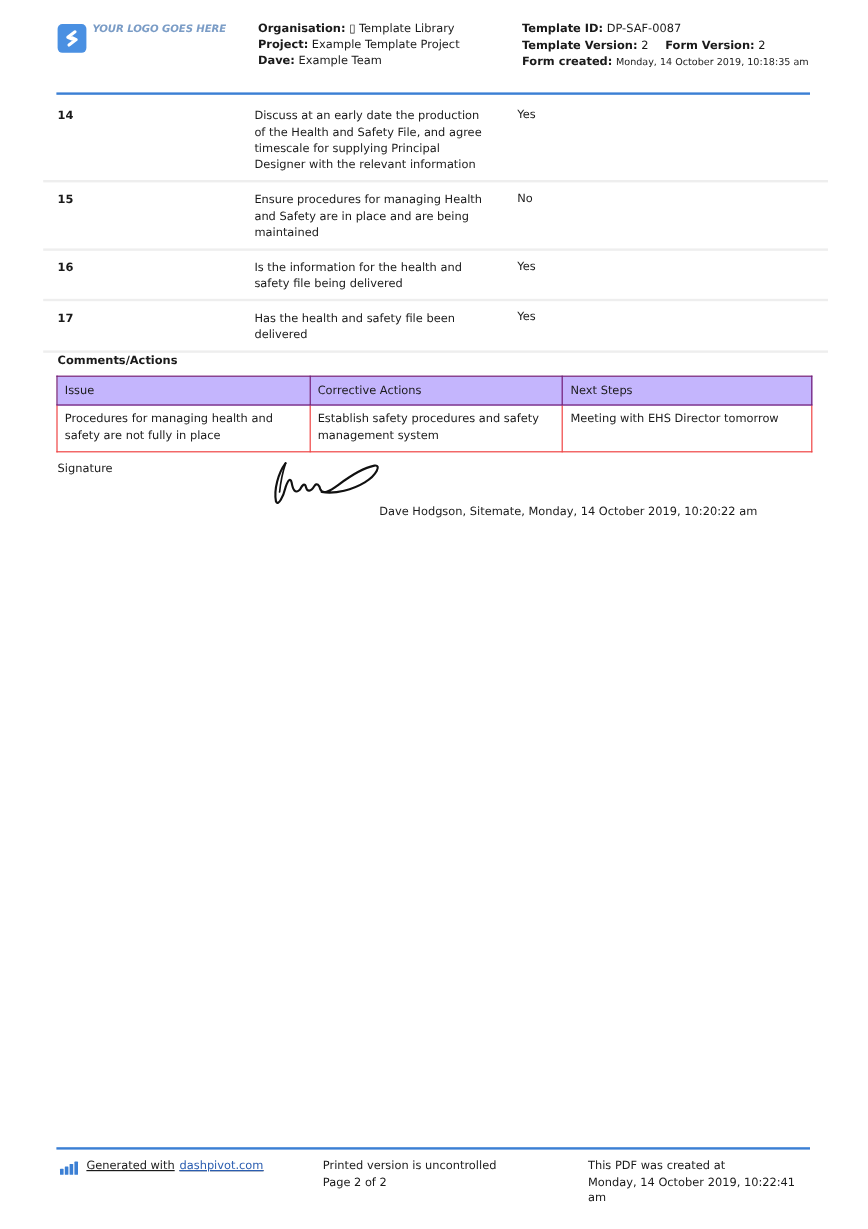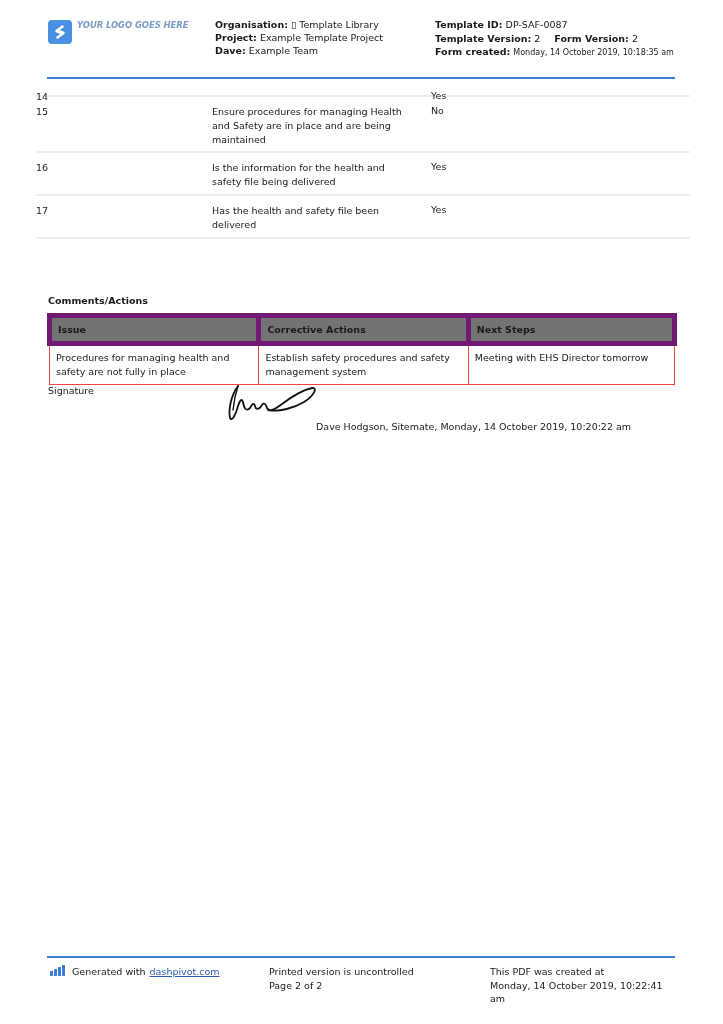--- a/index.html
+++ b/index.html
@@ -16,36 +16,36 @@
   .b { font-weight: bold; }
   .small { font-size: 8px; }
   .gap { display: inline-block; width: 14px; }
 
   .rule { position: absolute; left: 47px; width: 628px; height: 2px; background: #3b7fd4; }
   .rule.top { top: 77px; }
   .rule.bottom { top: 956px; }
 
   .qtable { position: absolute; left: 36px; top: 82px; width: 654px; }
   .qrow { position: relative; border-bottom: 2px solid #eeeeee; padding: 8px 0 5px 0; }
-  .qnum { position: absolute; left: 0; top: 9px; font-weight: normal; font-size: 9.5px; }
+  .qnum { position: absolute; left: 12px; top: 9px; font-weight: bold; font-size: 9.5px; }
   .qtext { margin-left: 176px; width: 195px; line-height: 13.8px; font-size: 9.5px; }
   .qans { position: absolute; left: 395px; top: 8px; font-size: 9.5px; }
 
   .comments-label { position: absolute; left: 48px; top: 295px; font-weight: bold; font-size: 9.5px; }
   .ctable { position: absolute; left: 47px; top: 313px; width: 630px; border-collapse: collapse; font-size: 9.5px; }
-  .ctable th { background: #737373; text-align: left; font-weight: bold; padding: 6px 6px; height: 24px; border: 5px solid #701a75; }
+  .ctable th { background: #c4b5fd; text-align: left; font-weight: normal; padding: 6px 6px; height: 24px; border: 1px solid #701a75; }
   .ctable td { vertical-align: top; padding: 5px 6px; line-height: 13.8px; border: 1px solid #ef4444; height: 38px; }
   .ctable th + th, .ctable td + td { border-left: 1px solid #dcdcdc; }
 
   .sig-label { position: absolute; left: 48px; top: 385px; font-weight: normal; font-size: 9.5px; }
   .sig-img { position: absolute; left: 224px; top: 380px; width: 94px; height: 44px; }
   .sig-text { position: absolute; left: 316px; top: 385px; font-size: 9.5px; margin-top: 36px; }
 
   .footer { position: absolute; left: 47px; top: 965px; width: 628px; font-size: 9.5px; line-height: 13.5px; }
-  .f-left { position: absolute; left: 3px; top: 0; display: flex; align-items: flex-start; }
+  .f-left { position: absolute; left: 3px; top: 0; display: flex; align-items: flex-end; text-decoration: underline; }
   .f-left .bars { display: flex; align-items: flex-end; height: 11px; margin-right: 6px; }
   .f-left .bars span { display: inline-block; width: 3px; background: #3b7fd4; margin-right: 1px; border-radius: 0.5px; }
   .f-left a { color: #2a5db0; text-decoration: underline; margin-left: 4px; }
   .f-mid { position: absolute; left: 222px; top: 0; }
   .f-right { position: absolute; left: 443px; top: 0; width: 190px; }
 </style>
 </head>
 <body>
 
 <div class="header">
@@ -70,20 +70,21 @@
     <div><span class="b">Template Version:</span> <span>2</span><span class="gap"></span><span class="b">Form Version:</span> <span>2</span></div>
     <div><span class="b">Form created:</span> <span class="small">Monday, 14 October 2019, 10:18:35 am</span></div>
   </div>
 </div>
 
 <div class="rule top"></div>
 
 <div class="qtable">
   <div class="qrow">
     <span class="qnum">14</span>
+    <div class="qtext">Discuss at an early date the production of the Health and Safety File, and agree timescale for supplying Principal Designer with the relevant information</div>
     <span class="qans">Yes</span>
   </div>
   <div class="qrow">
     <span class="qnum">15</span>
     <div class="qtext">Ensure procedures for managing Health and Safety are in place and are being maintained</div>
     <span class="qans">No</span>
   </div>
   <div class="qrow">
     <span class="qnum">16</span>
     <div class="qtext">Is the information for the health and safety file being delivered</div>

